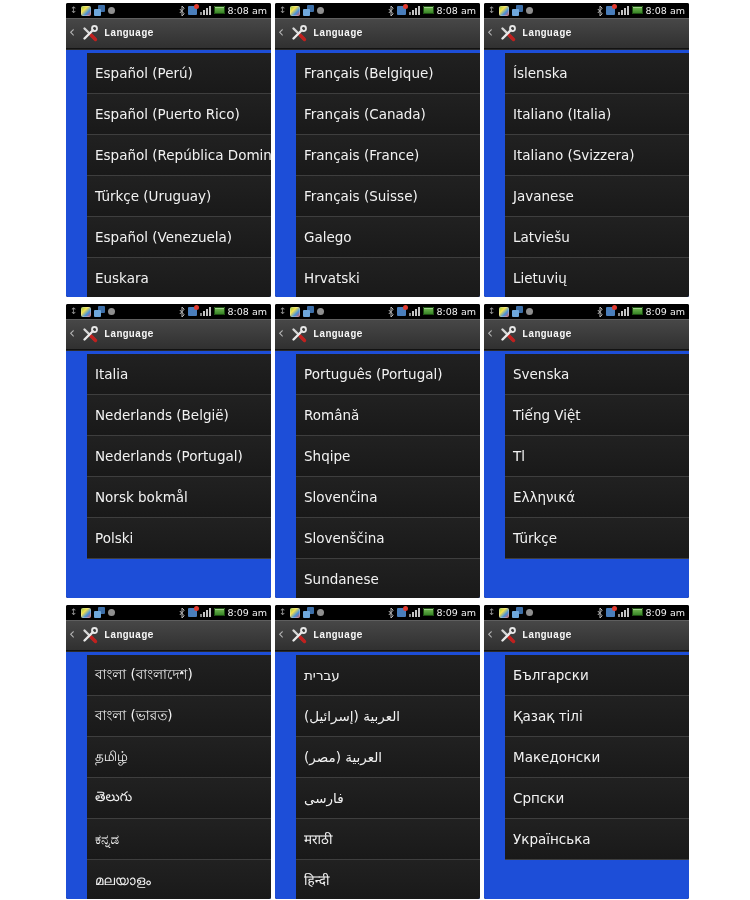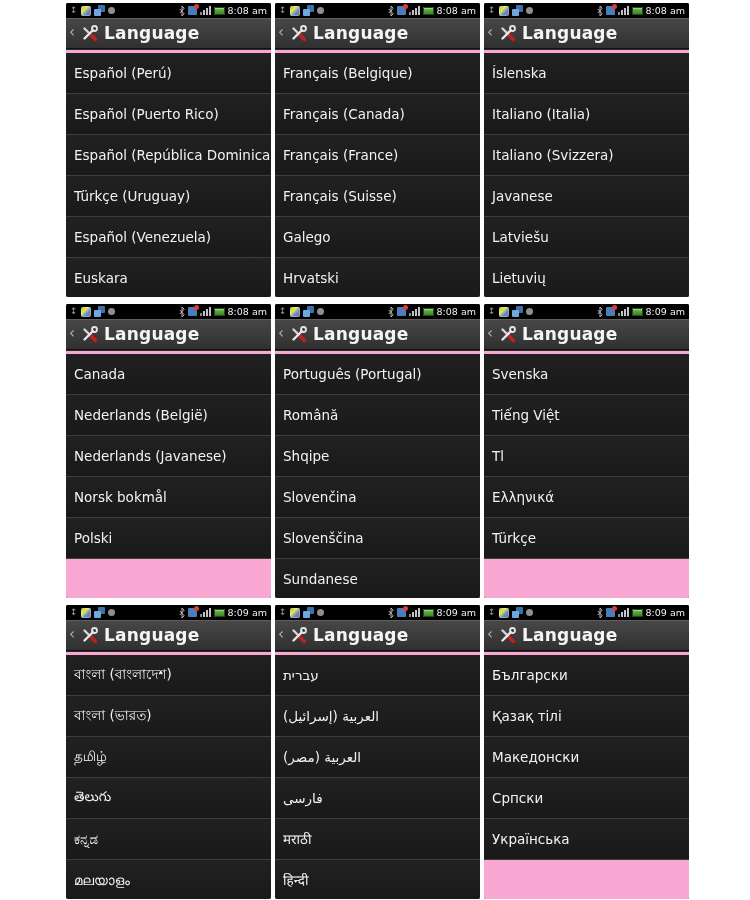--- a/index.html
+++ b/index.html
@@ -5,21 +5,21 @@
   html,body{margin:0;padding:0;background:#ffffff;}
   body{font-family:"DejaVu Sans","Liberation Sans",sans-serif;}
   .sheet{position:relative;width:750px;height:900px;background:#ffffff;overflow:hidden;}
   .grid{position:absolute;left:66px;top:3px;display:grid;
         grid-template-columns:repeat(3,205px);grid-template-rows:repeat(3,294px);
         column-gap:4px;row-gap:7px;}
   .panel{background:#000;border-radius:2px;overflow:hidden;display:flex;flex-direction:column;}
 
   
   .statusbar{flex:0 0 15px;background:#000;display:flex;align-items:center;padding:0 4px;gap:3px;}
-  .sb-right{margin-left:auto;display:flex;align-items:center;gap:3px;}
+  .sb-right{margin-left:auto;display:flex;align-items:flex-start;gap:3px;}
   .ic-arrow{color:#9a9a9a;font-size:9px;line-height:1;}
   .ic-app{width:10px;height:10px;border-radius:2px;
           background:linear-gradient(135deg,#8dc63f 0%,#f4e04d 35%,#4a90d9 65%,#d9534f 100%);
           box-shadow:inset 0 0 0 1px rgba(255,255,255,.25);}
   .ic-layers{position:relative;width:11px;height:11px;}
   .ic-layers::before{content:"";position:absolute;right:0;top:0;width:7px;height:7px;background:#3d6fa8;border-radius:1px;}
   .ic-layers::after{content:"";position:absolute;left:0;bottom:0;width:7px;height:7px;background:#6fa8dc;border-radius:1px;}
   .ic-dot{width:7px;height:7px;border-radius:50%;background:#8f8f8f;}
   .ic-bt{display:flex;}
   .ic-msg{position:relative;width:9px;height:9px;background:#4a7ebb;border-radius:1px;}
@@ -34,25 +34,25 @@
           background:linear-gradient(#7cc25a,#2e7d1f);
           box-shadow:inset 0 0 0 1px #1d4f12, inset 0 2px 0 rgba(255,255,255,.35);}
   .sb-time{color:#f0f0f0;font-size:9.5px;line-height:1;white-space:nowrap;}
 
   
   .appbar{flex:0 0 30px;display:flex;align-items:center;gap:5px;padding:0 6px 0 3px;
           background:linear-gradient(#484848,#303030);
           box-shadow:inset 0 1px 0 #5f5f5f;border-bottom:1px solid #121212;}
   .back{color:#b5b5b5;font-size:15px;line-height:1;margin-top:-2px;}
   .tools{display:flex;}
-  .title{color:#f5f5f5;font-size:17px;font-weight:bold;letter-spacing:.2px;}
+  .title{color:#f5f5f5;font-size:10px;font-weight:bold;letter-spacing:.2px;font-family:Liberation Mono, monospace;}
 
   
-  .list{flex:1;background:#f9a8d4;padding-top:3px;border-top:1px solid #2a2a2a;
-        display:flex;flex-direction:column;overflow:hidden;}
+  .list{flex:1;background:#1d4ed8;padding-top:3px;border-top:1px solid #2a2a2a;
+        display:flex;flex-direction:column;overflow:hidden;padding-left:21px;}
   .item{flex:0 0 40px;display:flex;align-items:center;padding:0 8px;color:#f2f2f2;
         font-size:13.5px;white-space:nowrap;overflow:hidden;
         border-bottom:1px solid #3e3e3e;background:linear-gradient(#212121,#191919);}
 </style>
 </head>
 <body>
 
 <div class="sheet">
 <div class="grid">
 
@@ -224,23 +224,23 @@
               <path d="M4.5 4.5L14.5 14.5" stroke="#d6d6d6" stroke-width="2.4" stroke-linecap="round"></path>
               <path d="M11 11l4.5 4.5" stroke="#c0201e" stroke-width="3.4" stroke-linecap="round"></path>
               <path d="M14.5 4.5L4.5 14.5" stroke="#e8e8e8" stroke-width="2.4" stroke-linecap="round"></path>
               <circle cx="14.5" cy="4.5" r="2.5" fill="none" stroke="#e8e8e8" stroke-width="1.8"></circle>
               <rect x="13.3" y="3.4" width="2.6" height="2.2" fill="#3a3a3a" transform="rotate(45 14.5 4.5)"></rect>
             </svg>
           </span>
       <span class="title">Language</span>
     </div>
     <div class="list">
-      <div class="item">Canada</div>
+      <div class="item">Italia</div>
       <div class="item">Nederlands (België)</div>
-      <div class="item">Nederlands (Javanese)</div>
+      <div class="item">Nederlands (Portugal)</div>
       <div class="item">Norsk bokmål</div>
       <div class="item">Polski</div>
     </div>
   </div>
 
   <div class="panel">
     <div class="statusbar">
       <span class="ic-arrow">↕</span>
       <span class="ic-app"></span>
       <span class="ic-layers"></span>

